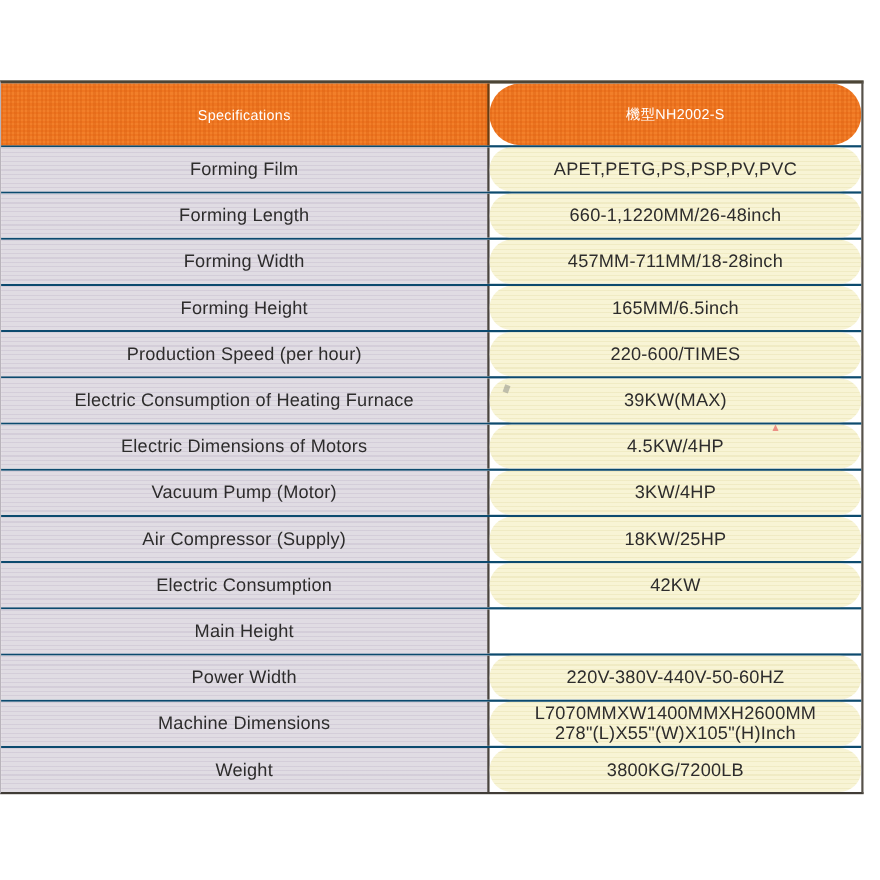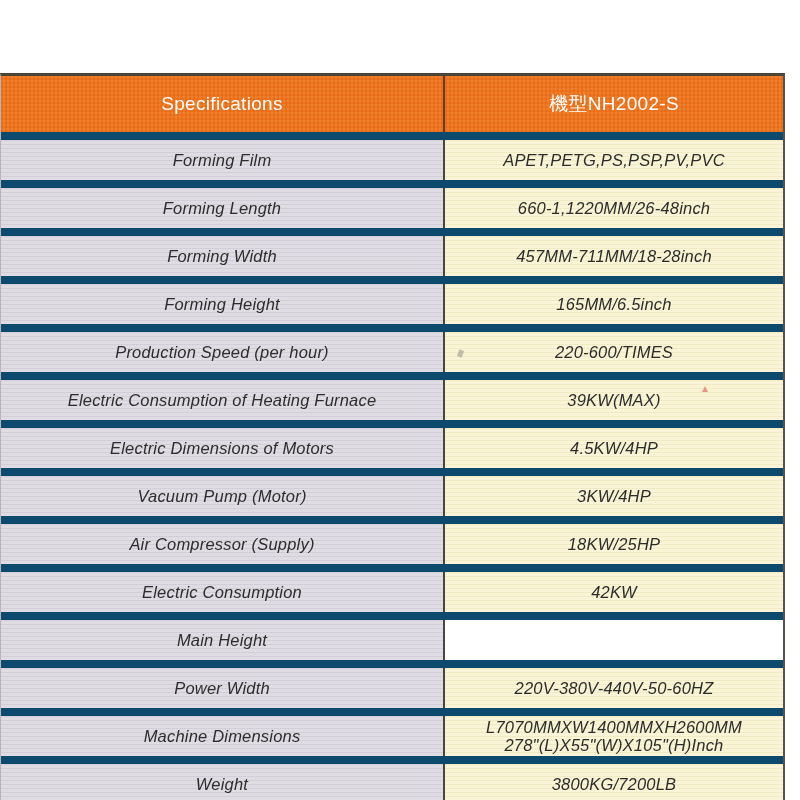--- a/index.html
+++ b/index.html
@@ -27,22 +27,21 @@
     border-right: 2px solid #57524a;
     border-left: 1px solid #b9b4bb;
     box-sizing: border-box;
   }
   .row {
     display: flex;
     width: 100%;
     box-sizing: border-box;
   }
   .row + .row {
-    border-top: 8px solid #0c4a6e;
-    font-style: italic;
+    border-top: 2px solid #0c4a6e;
   }
   .cell {
     display: flex;
     align-items: center;
     justify-content: center;
     text-align: center;
     box-sizing: border-box;
   }
   .cell.label {
     width: 444px;
@@ -55,34 +54,35 @@
       #e0dce3;
   }
   .cell.value {
     flex: 1;
     
     background:
       repeating-linear-gradient(180deg,
         rgba(228,221,170,0.4) 0px, rgba(228,221,170,0.4) 1px,
         rgba(255,255,255,0) 1px, rgba(255,255,255,0) 4px),
       #f8f4d5;
+    border-radius: 28px;
   }
   .header-row .cell {
     height: 56px;
     
     background:
       repeating-linear-gradient(90deg,
         rgba(216,92,14,0.35) 0px, rgba(216,92,14,0.35) 2px,
         rgba(255,255,255,0) 2px, rgba(255,255,255,0) 4px),
       repeating-linear-gradient(180deg,
         rgba(249,146,60,0.35) 0px, rgba(249,146,60,0.35) 2px,
         rgba(255,255,255,0) 2px, rgba(255,255,255,0) 4px),
       #ee7520;
     color: #ffffff;
-    font-size: 19px;
+    font-size: 13px;
     letter-spacing: 0.3px;
   }
   .header-row .cell.label { border-right: 2px solid #653c14; }
   .data-row .cell { height: 40px; }
   .data-row .cell .txt {
     font-size: 16.5px;
     color: #2d2c2c;
     letter-spacing: 0.2px;
   }
   .two-line .txt { line-height: 18px; font-size: 15.5px; }

